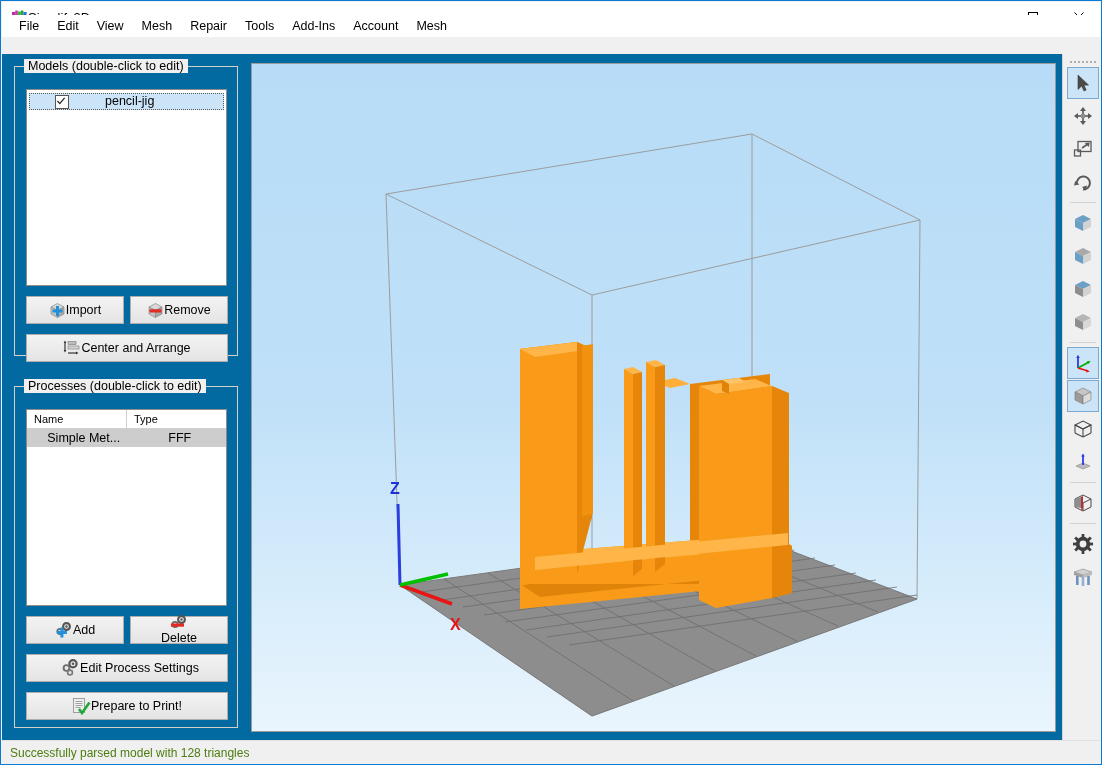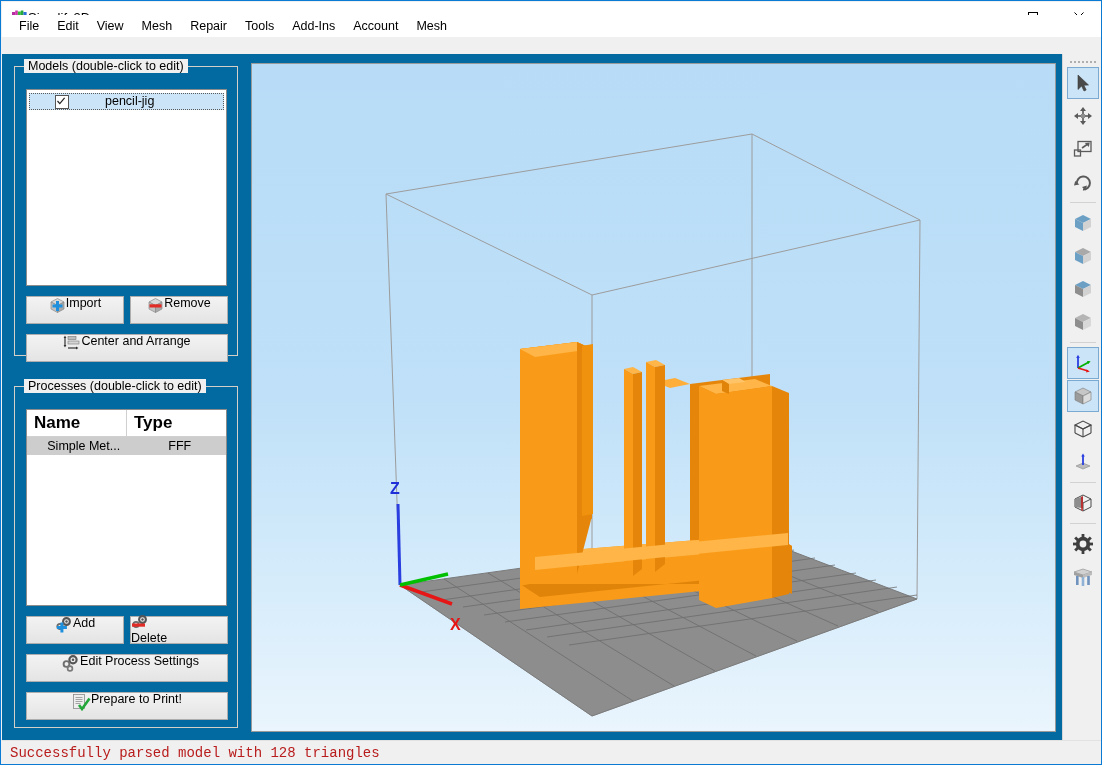--- a/index.html
+++ b/index.html
@@ -107,22 +107,22 @@
     flex: none;
     position: relative;
     margin-right: 5px;
   }
   .mdl-check svg { position: absolute; left: 0px; top: 0px; }
   .mdl-label { font-size: 12.5px; color: #000; line-height: 1; padding-left: 31px; }
 
   
   .ptable { width: 100%; border-collapse: collapse; table-layout: fixed; }
   .ptable th {
-    font-weight: bold;
-    font-size: 17px; color: #000;
+    font-weight: normal;
+    font-size: 11px; color: #000;
     text-align: left;
     padding: 3px 0 3px 7px;
     background: #ffffff;
     border-bottom: 1px solid #d0d0d0;
     border-right: 1px solid #d0d0d0;
     height: 18px;
     box-sizing: border-box;
   }
   .ptable th:last-child { border-right: none; }
   .ptable td {
@@ -134,21 +134,21 @@
   }
   .ptable tr.selected td { background: #cdcdcd; }
   .ptable td.c-name { padding-left: 14px; }
 
   
   .btn {
     position: absolute;
     background: linear-gradient(#f3f3f3, #e4e4e4);
     border: 1px solid #adadad;
     box-sizing: border-box;
-    display: flex; justify-content: center;
+    display: flex; align-items: center; justify-content: center;
     font-size: 12.5px; color: #000;
     user-select: none;
   }
   .btn .bicon { display: block; flex: none; }
   .btn .blabel { line-height: 1; }
 
   #btn-import  { left: 11px;  top: 229px; width: 98px; height: 28px; }
   #btn-remove  { left: 115px; top: 229px; width: 98px; height: 28px; }
   #btn-center  { left: 11px;  top: 267px; width: 202px; height: 28px; }
 
@@ -202,21 +202,21 @@
 
   
   .statusbar {
     position: absolute; left: 1px; top: 739px;
     width: 1100px; height: 25px;
     background: #f0f0f0;
     display: flex; align-items: center;
     padding-left: 8px; box-sizing: border-box;
     border-top: 1px solid #e2e2e2;
   }
-  .status-text { font-size: 14px; color: #b91c1c; font-family: Liberation Mono, monospace; }
+  .status-text { font-size: 12px; color: #4d7c0f; }
 </style>
 </head>
 <body>
 
 <div id="app">
 
   <div class="titlebar">
     <svg class="app-logo" viewBox="0 0 17 17">
       <rect x="1" y="3" width="3.2" height="11" fill="#b52fa0"></rect>
       <rect x="4.2" y="1.5" width="2.6" height="14" fill="#d12fb0"></rect>

